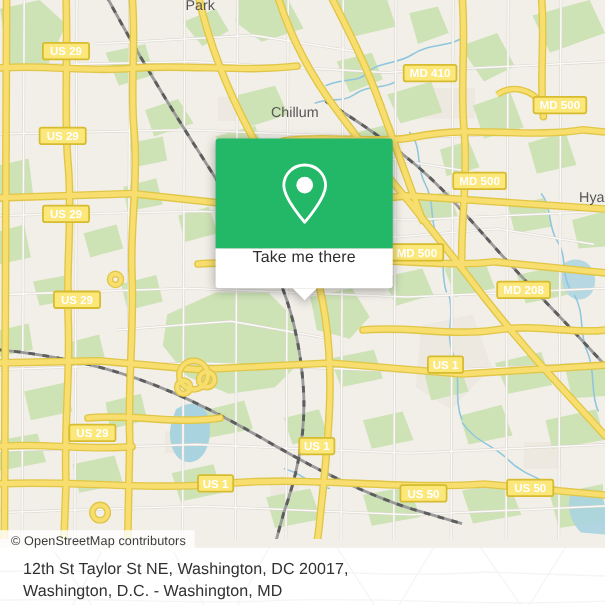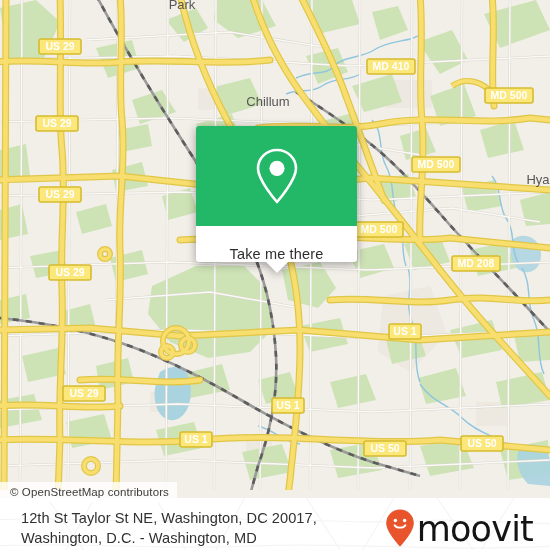--- a/index.html
+++ b/index.html
@@ -56,21 +56,21 @@
     display: flex;
     align-items: center;
     justify-content: center;
   }
   #card-foot {
     position: relative;
     height: 36px;
     background: #ffffff;
     border-radius: 0 0 3px 3px;
     display: flex;
-    align-items: flex-end;
+    align-items: flex-start;
     justify-content: center;
   }
   #card-foot-label {
     font-size: 14.5px;
     color: #2f2f2f;
     letter-spacing: 0.15px;
   }
   #card-pointer {
     position: absolute;
     left: 50%;
@@ -457,25 +457,16 @@
         <path d="M-10 48 C80 44 160 52 250 48 C340 44 440 54 560 48"></path>
       </g>
     </svg>
 
     <div id="footer-inner">
       <div id="footer-address">
         <div>12th St Taylor St NE, Washington, DC 20017,</div>
         <div>Washington, D.C. - Washington, MD</div>
       </div>
 
-      <div id="moovit-logo">
-        <svg width="30" height="40" viewBox="0 0 30 40">
-          <path d="M15 1.5 C7.3 1.5 1.2 7.6 1.2 15.2 C1.2 24.3 15 38.5 15 38.5 C15 38.5 28.8 24.3 28.8 15.2 C28.8 7.6 22.7 1.5 15 1.5 Z" fill="#E8552C"></path>
-          <circle cx="10.4" cy="12.4" r="1.75" fill="#ffffff"></circle>
-          <circle cx="19.6" cy="12.4" r="1.75" fill="#ffffff"></circle>
-          <path d="M9.6 17.2 C11.6 20.4 18.4 20.4 20.4 17.2" fill="none" stroke="#ffffff" stroke-width="1.9" stroke-linecap="round"></path>
-        </svg>
-        <span id="moovit-wordmark">moovit</span>
-      </div>
     </div>
   </div>
 
 </div>
 
 </body></html>

